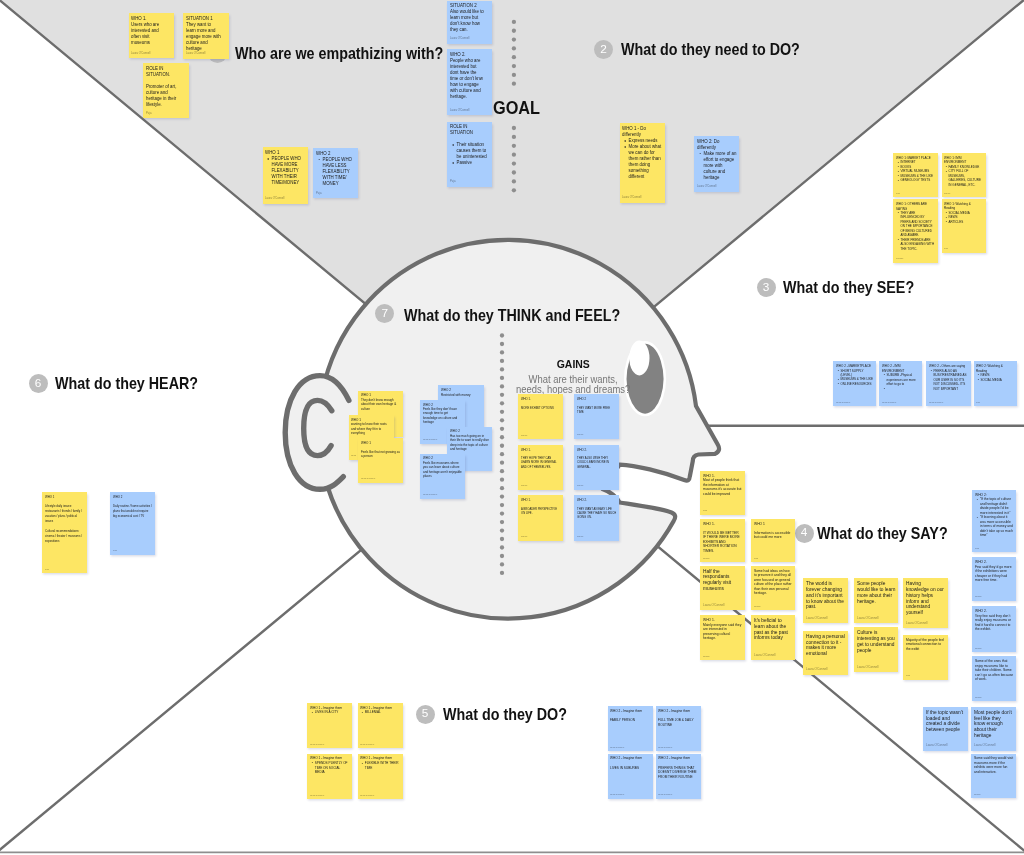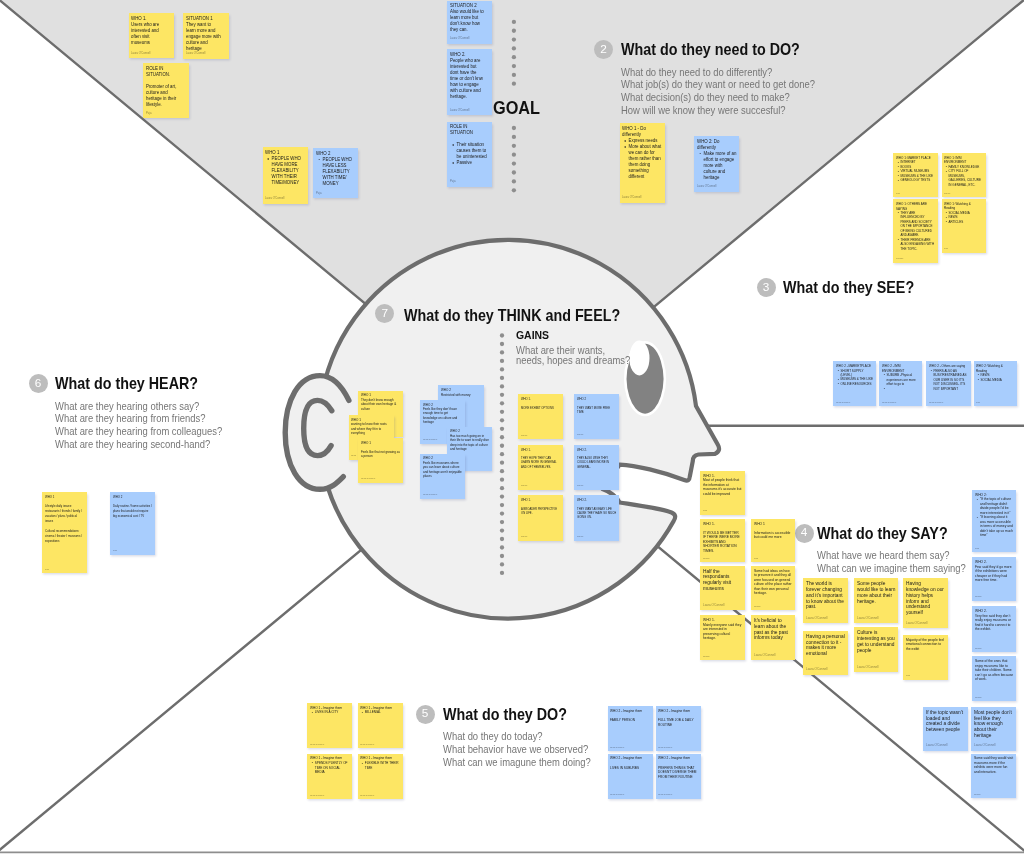--- a/index.html
+++ b/index.html
@@ -75,79 +75,62 @@
            C 331 489.3, 338 482, 343.3 476.7" fill="#f0f0f0" stroke="#6d6d6d" stroke-width="5.4" stroke-linecap="round" stroke-linejoin="round"></path>
   <path d="M331.8 410.7 C 327 403, 322 400.4, 317.5 400.4
            C 307 400.4, 303.7 414, 303.7 428.5
            C 303.7 444, 307 455.6, 317.5 455.6
            C 322.5 455.6, 327.5 452, 331.1 445.6" fill="none" stroke="#6d6d6d" stroke-width="5.4" stroke-linecap="round" stroke-linejoin="round"></path>
   <line x1="707" y1="425.7" x2="1024" y2="425.7" stroke="#6d6d6d" stroke-width="2.4"></line>
   <path d="M 645.1 342.4 a 19.6 36.3 0 1 1 -0.1 0 z" fill="#828282" stroke="#ffffff" stroke-width="2.6"></path>
   <ellipse cx="639.4" cy="358" rx="10.1" ry="17.5" fill="#ffffff"></ellipse>
 </svg>
     <div class="sec" style="left: 234.8px; top: 45.4px;">
+      <div class="sec-head">
+        <div class="badge" style="left: -26.5px; top: -1px;">1</div>
+        <div class="sec-title">Who are we empathizing with?</div>
+      </div>
     </div>
     <div class="sec" style="left: 621px; top: 41.4px;">
       <div class="sec-head">
         <div class="badge" style="left: -26.9px; top: -1px;">2</div>
         <div class="sec-title">What do they need to DO?</div>
       </div>
-      <div class="sec-prompts">
-        <div>What do they need to do differently?</div>
-        <div>What job(s) do they want or need to get done?</div>
-        <div>What decision(s) do they need to make?</div>
-        <div>How will we know they were succesful?</div>
-      </div>
     </div>
     <div class="sec" style="left: 783px; top: 279.4px;">
       <div class="sec-head">
         <div class="badge" style="left: -26.5px; top: -1px;">3</div>
         <div class="sec-title">What do they SEE?</div>
       </div>
     </div>
     <div class="sec" style="left: 817px; top: 524.9px;">
       <div class="sec-head">
         <div class="badge" style="left: -22.5px; top: -1px;">4</div>
         <div class="sec-title">What do they SAY?</div>
       </div>
-      <div class="sec-prompts">
-        <div>What have we heard them say?</div>
-        <div>What can we imagine them saying?</div>
-      </div>
     </div>
     <div class="sec" style="left: 442.8px; top: 705.9px;">
       <div class="sec-head">
         <div class="badge" style="left: -27.3px; top: -1px;">5</div>
         <div class="sec-title">What do they DO?</div>
       </div>
-      <div class="sec-prompts">
-        <div>What do they do today?</div>
-        <div>What behavior have we observed?</div>
-        <div>What can we imagune them doing?</div>
-      </div>
     </div>
     <div class="sec" style="left: 54.7px; top: 375.4px;">
       <div class="sec-head">
         <div class="badge" style="left: -26.2px; top: -1px;">6</div>
         <div class="sec-title">What do they HEAR?</div>
       </div>
-      <div class="sec-prompts">
-        <div>What are they hearing others say?</div>
-        <div>What are they hearing from friends?</div>
-        <div>What are they hearing from colleagues?</div>
-        <div>What are they hearing second-hand?</div>
-      </div>
     </div>
     <div class="sec" style="left: 403.6px; top: 306.6px;">
       <div class="sec-head">
         <div class="badge" style="left: -28.3px; top: -2.3px;">7</div>
         <div class="sec-title">What do they THINK and FEEL?</div>
       </div>
     </div>
-    <div class="tf-col-head" style="left: 516.3px; top: 328px;">
+    <div class="tf-col-head" style="left: 516.3px; top: 357px; text-align: center;">
       <div class="tf-h">GAINS</div>
       <div class="tf-p">
         <div>What are their wants,</div>
         <div>needs, hopes and dreams?</div>
       </div>
     </div>
     <svg class="bg" viewBox="0 0 1024 855">
       <g>
         <circle cx="502" cy="335.5" r="2.15" fill="#8e8e8e"></circle>
         <circle cx="502" cy="343.98" r="2.15" fill="#8e8e8e"></circle>

